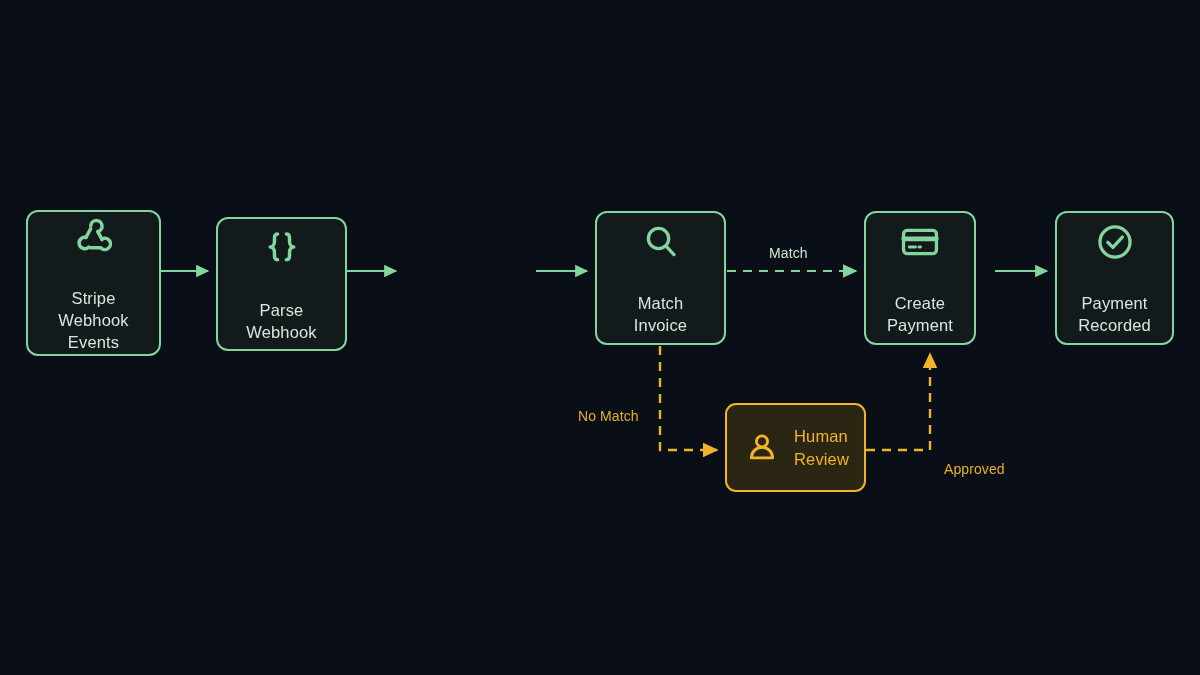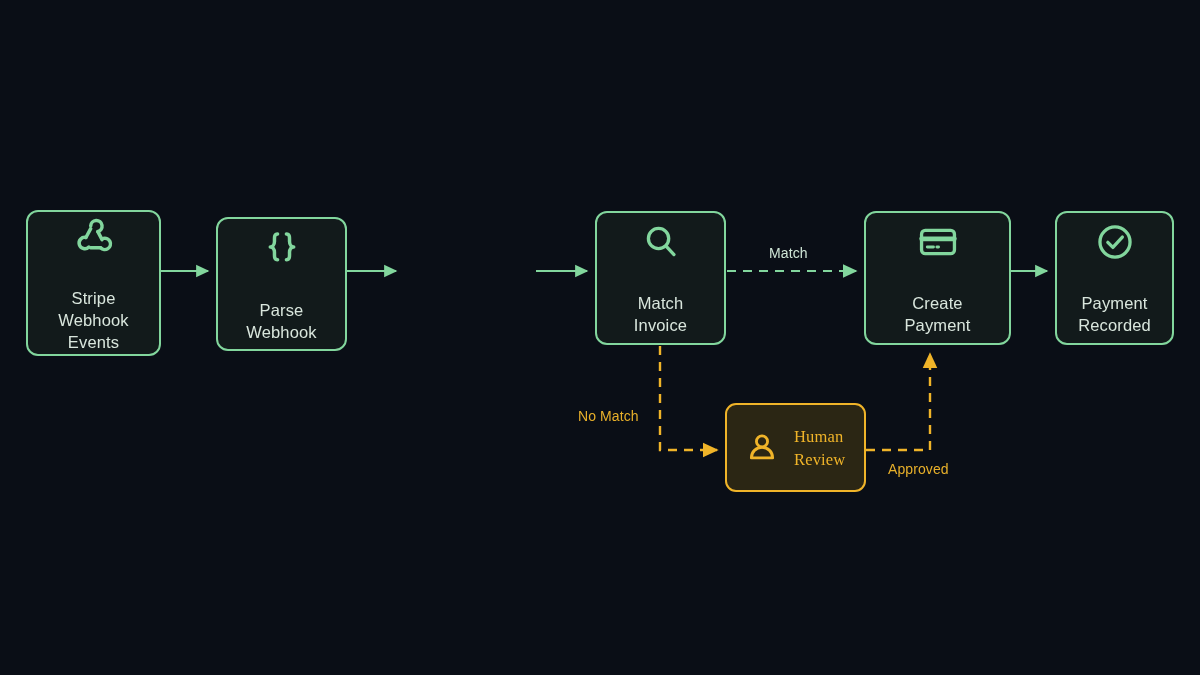--- a/index.html
+++ b/index.html
@@ -52,21 +52,20 @@
   }
   .node-amber {
     border-color: #f0b429;
     background: #2b2614;
     flex-direction: row;
     justify-content: flex-start;
     align-items: center;
     padding-left: 17px;
     gap: 14px;
     border-radius: 11px;
-    font-family: Liberation Serif, serif;
   }
   .node-amber .icon {
     margin-bottom: 0;
   }
   .node-amber .label {
     color: #f0b429;
     text-align: left;
     font-size: 16.5px;
     line-height: 23px;
   }
@@ -141,21 +140,21 @@
     <span class="icon">
       <svg width="42" height="42" viewBox="0 0 24 24" fill="none" stroke="#82d69d" stroke-width="1.9" stroke-linecap="round" stroke-linejoin="round">
         <circle cx="10.6" cy="10.0" r="5.8"></circle>
         <line x1="14.9" y1="14.3" x2="19.4" y2="19.2"></line>
       </svg>
     </span>
     <span class="label">Match
 Invoice</span>
   </div>
 
-  <div class="node" style="left:864px; top:211px; width:147px; height:134px;">
+  <div class="node" style="left:864px; top:211px; width:112px; height:134px;">
     <span class="icon">
       <svg width="42" height="42" viewBox="0 0 24 24" fill="none" stroke="#82d69d" stroke-width="1.9" stroke-linecap="round" stroke-linejoin="round">
         <rect x="2.6" y="5.4" width="18.8" height="13.2" rx="2.1"></rect>
         <path d="M2.6 10.2 L21.4 10.2" stroke-width="2.6"></path>
         <line x1="5.9" y1="14.9" x2="9.4" y2="14.9" stroke-width="1.7"></line>
         <line x1="11.4" y1="14.9" x2="12.3" y2="14.9" stroke-width="1.7"></line>
       </svg>
     </span>
     <span class="label">Create
 Payment</span>
@@ -180,15 +179,15 @@
       </svg>
     </span>
     <span class="label">Human
 Review</span>
   </div>
 
   <span class="edge-label green" style="left:769px; top:245px;">Match</span>
 
   <span class="edge-label amber" style="left:578px; top:388px;">No Match</span>
 
-  <span class="edge-label amber" style="left:888px; top:441px;">Approved</span>
+  <span class="edge-label amber" style="left:944px; top:441px;">Approved</span>
 
 </div>
 
 </body></html>

